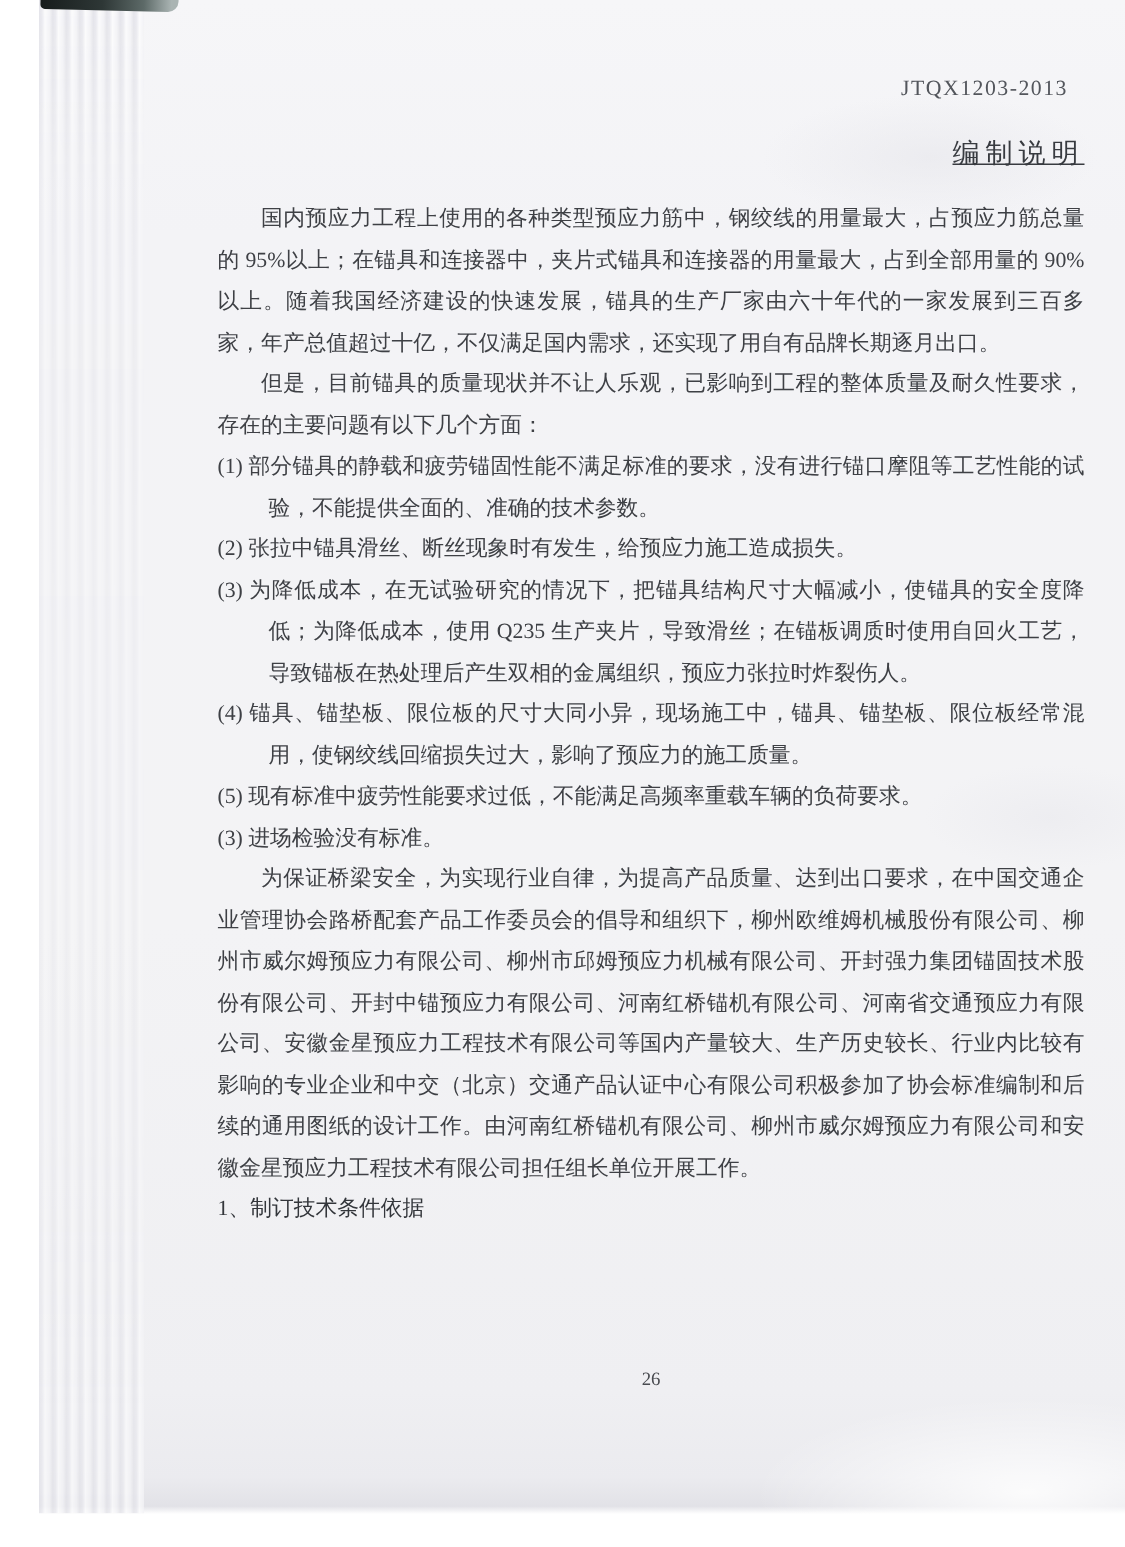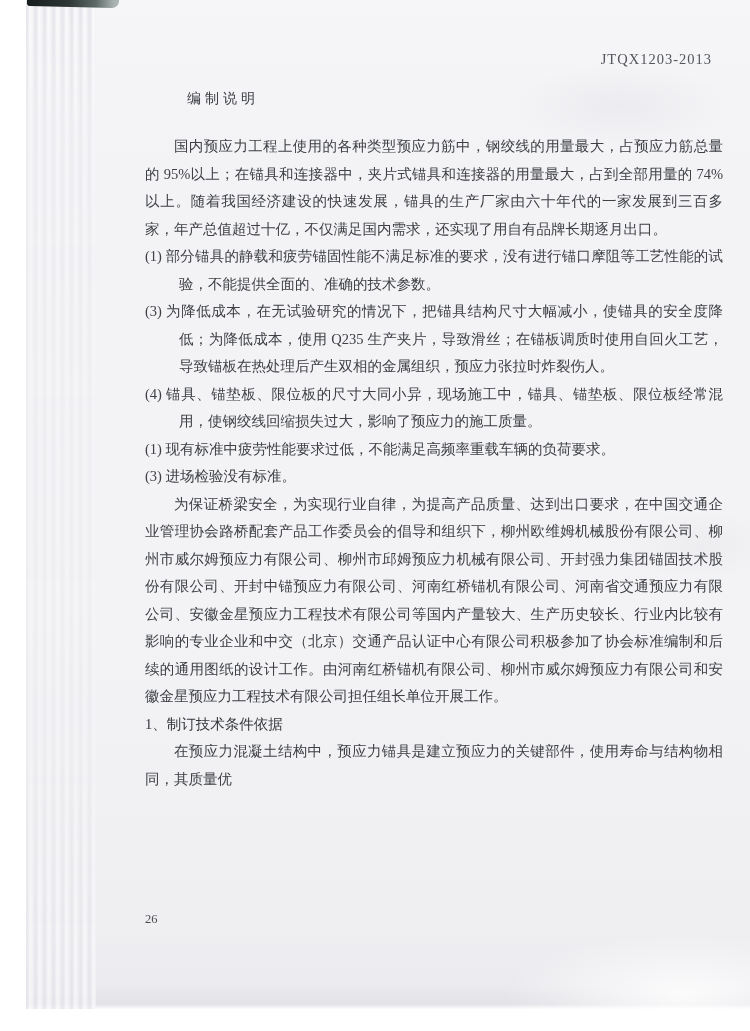--- a/index.html
+++ b/index.html
@@ -60,69 +60,71 @@
     font-size: 14.5px;
     letter-spacing: 1px;
     color: #53565c;
   }
   .title {
     position: absolute;
     top: 90px;
     left: 145px;
     width: 578px;
     margin: 0;
-    text-align: left;
+    text-align: right;
     text-indent: 42px;
-    font-size: 14px;
+    font-size: 18px;
     font-weight: 500;
     letter-spacing: 4px;
     color: #383b40;
+    text-decoration: underline;
   }
   .body-text {
     position: absolute;
     top: 133px;
     left: 145px;
     width: 578px;
     font-size: 14.5px;
     line-height: 27.5px;
     color: #3e4045;
     text-align: justify;
   }
   .body-text p { margin: 0; }
   .para-indent { text-indent: 2em; }
   .para-list { padding-left: 34px; text-indent: -34px; }
   .para-heading { font-weight: normal; color: #33363b; }
   .page-number {
     position: absolute;
     top: 912px;
     left: 145px;
     width: 578px;
-    text-align: left;
+    text-align: center;
     font-size: 12.5px;
     color: #494b50;
   }
 </style>
 </head>
 <body>
 
 <div class="scan">
   <div class="left-white"></div>
   <div class="page-stack"></div>
   <div class="corner-mark"></div>
 
   <div class="doc-code">JTQX1203-2013</div>
 
   <h1 class="title">编制说明</h1>
 
   <div class="body-text">
-    <p class="para-indent">国内预应力工程上使用的各种类型预应力筋中，钢绞线的用量最大，占预应力筋总量的 95%以上；在锚具和连接器中，夹片式锚具和连接器的用量最大，占到全部用量的 74%以上。随着我国经济建设的快速发展，锚具的生产厂家由六十年代的一家发展到三百多家，年产总值超过十亿，不仅满足国内需求，还实现了用自有品牌长期逐月出口。</p>
+    <p class="para-indent">国内预应力工程上使用的各种类型预应力筋中，钢绞线的用量最大，占预应力筋总量的 95%以上；在锚具和连接器中，夹片式锚具和连接器的用量最大，占到全部用量的 90%以上。随着我国经济建设的快速发展，锚具的生产厂家由六十年代的一家发展到三百多家，年产总值超过十亿，不仅满足国内需求，还实现了用自有品牌长期逐月出口。</p>
+    <p class="para-indent">但是，目前锚具的质量现状并不让人乐观，已影响到工程的整体质量及耐久性要求，存在的主要问题有以下几个方面：</p>
     <p class="para-list">(1) 部分锚具的静载和疲劳锚固性能不满足标准的要求，没有进行锚口摩阻等工艺性能的试验，不能提供全面的、准确的技术参数。</p>
+    <p class="para-list">(2) 张拉中锚具滑丝、断丝现象时有发生，给预应力施工造成损失。</p>
     <p class="para-list">(3) 为降低成本，在无试验研究的情况下，把锚具结构尺寸大幅减小，使锚具的安全度降低；为降低成本，使用 Q235 生产夹片，导致滑丝；在锚板调质时使用自回火工艺，导致锚板在热处理后产生双相的金属组织，预应力张拉时炸裂伤人。</p>
     <p class="para-list">(4) 锚具、锚垫板、限位板的尺寸大同小异，现场施工中，锚具、锚垫板、限位板经常混用，使钢绞线回缩损失过大，影响了预应力的施工质量。</p>
-    <p class="para-list">(1) 现有标准中疲劳性能要求过低，不能满足高频率重载车辆的负荷要求。</p>
+    <p class="para-list">(5) 现有标准中疲劳性能要求过低，不能满足高频率重载车辆的负荷要求。</p>
     <p class="para-list">(3) 进场检验没有标准。</p>
     <p class="para-indent">为保证桥梁安全，为实现行业自律，为提高产品质量、达到出口要求，在中国交通企业管理协会路桥配套产品工作委员会的倡导和组织下，柳州欧维姆机械股份有限公司、柳州市威尔姆预应力有限公司、柳州市邱姆预应力机械有限公司、开封强力集团锚固技术股份有限公司、开封中锚预应力有限公司、河南红桥锚机有限公司、河南省交通预应力有限公司、安徽金星预应力工程技术有限公司等国内产量较大、生产历史较长、行业内比较有影响的专业企业和中交（北京）交通产品认证中心有限公司积极参加了协会标准编制和后续的通用图纸的设计工作。由河南红桥锚机有限公司、柳州市威尔姆预应力有限公司和安徽金星预应力工程技术有限公司担任组长单位开展工作。</p>
     <p class="para-heading">1、制订技术条件依据</p>
-    <p class="para-indent">在预应力混凝土结构中，预应力锚具是建立预应力的关键部件，使用寿命与结构物相同，其质量优</p>
   </div>
 
   <div class="page-number">26</div>
 </div>
 
 </body></html>

